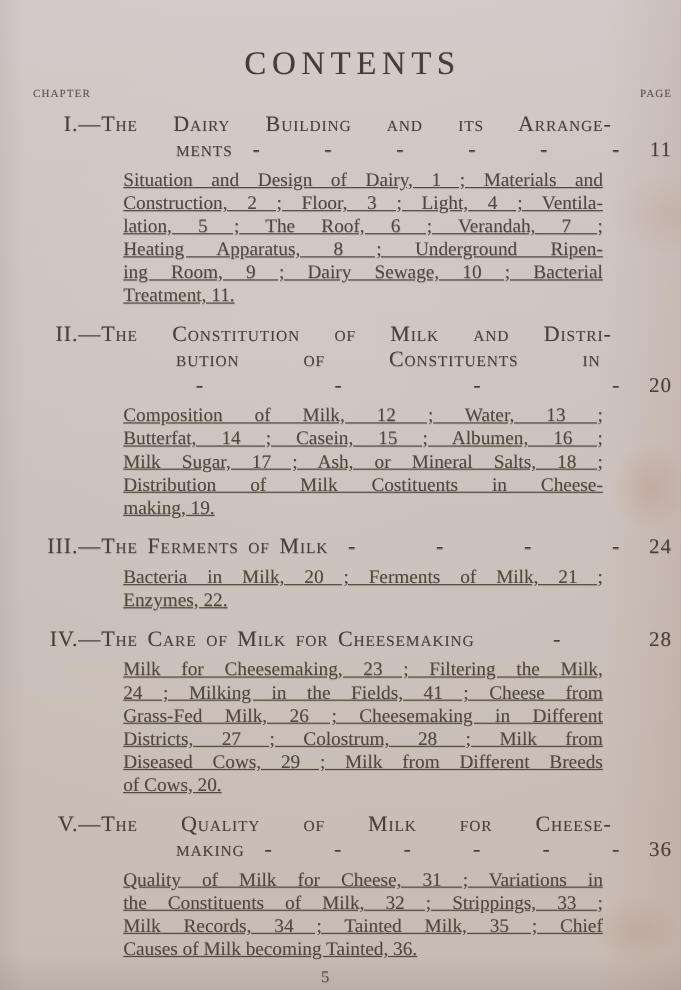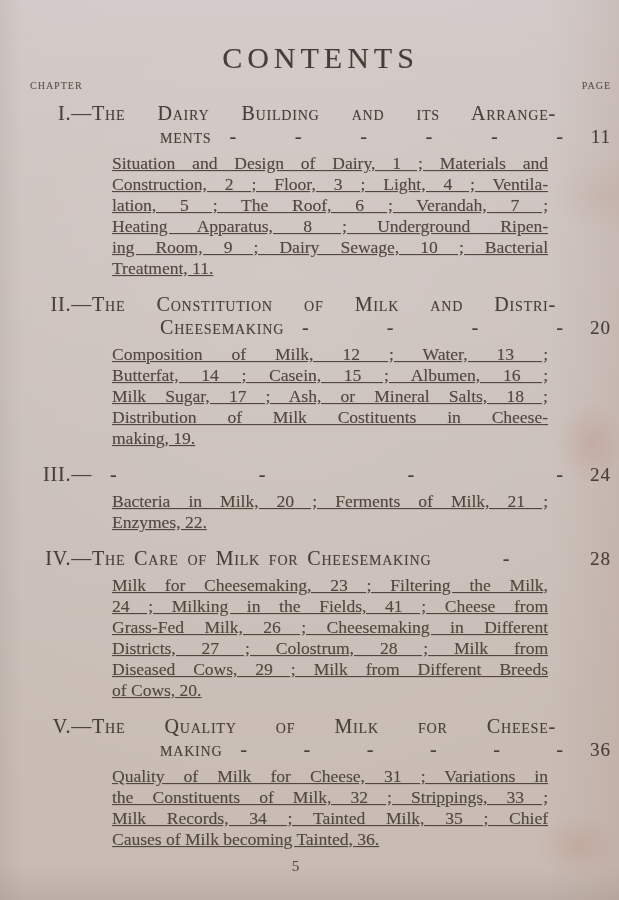--- a/index.html
+++ b/index.html
@@ -141,37 +141,38 @@
         <div class="sline">ing Room, 9 ; Dairy Sewage, 10 ; Bacterial</div>
         <div class="sline">Treatment, 11.</div>
       </div>
   </div>
 
   <div class="chapter">
     <div class="hl">
       <span class="num">II.—</span>
       <span class="h1grow">The Constitution of Milk and Distri-</span>
     </div>
+    <div class="spreadline">bution of Constituents in</div>
     <div class="hl contline">
-      <span class="h1txt">Cheesemaking</span>
       <span class="leader">- - - -</span>
       <span class="pageno">20</span>
     </div>
     <div class="summary">
         <div class="sline">Composition of Milk, 12 ; Water, 13 ;</div>
         <div class="sline">Butterfat, 14 ; Casein, 15 ; Albumen, 16 ;</div>
         <div class="sline">Milk Sugar, 17 ; Ash, or Mineral Salts, 18 ;</div>
         <div class="sline">Distribution of Milk Costituents in Cheese-</div>
         <div class="sline">making, 19.</div>
       </div>
   </div>
 
   <div class="chapter">
     <div class="hl">
       <span class="num">III.—</span>
+      <span class="h1txt">The Ferments of Milk</span>
       <span class="leader">- - - -</span>
       <span class="pageno">24</span>
     </div>
     <div class="summary">
         <div class="sline">Bacteria in Milk, 20 ; Ferments of Milk, 21 ;</div>
         <div class="sline">Enzymes, 22.</div>
       </div>
   </div>
 
   <div class="chapter">

